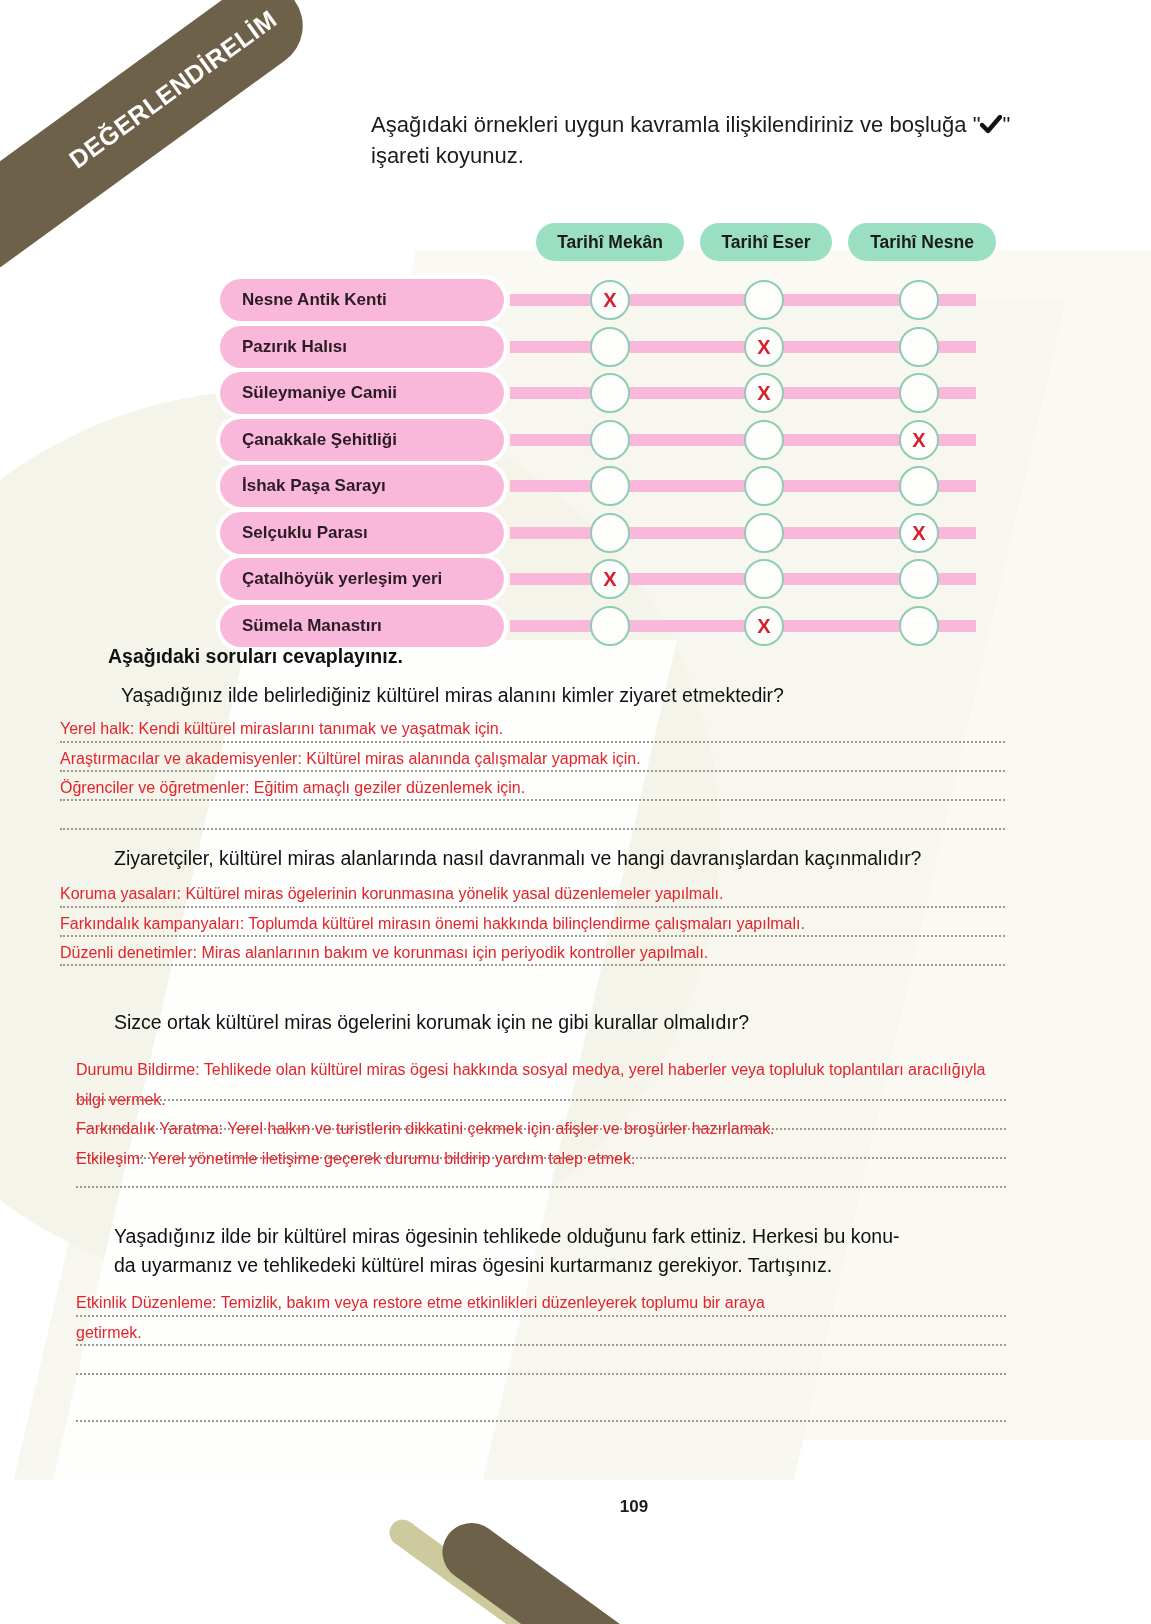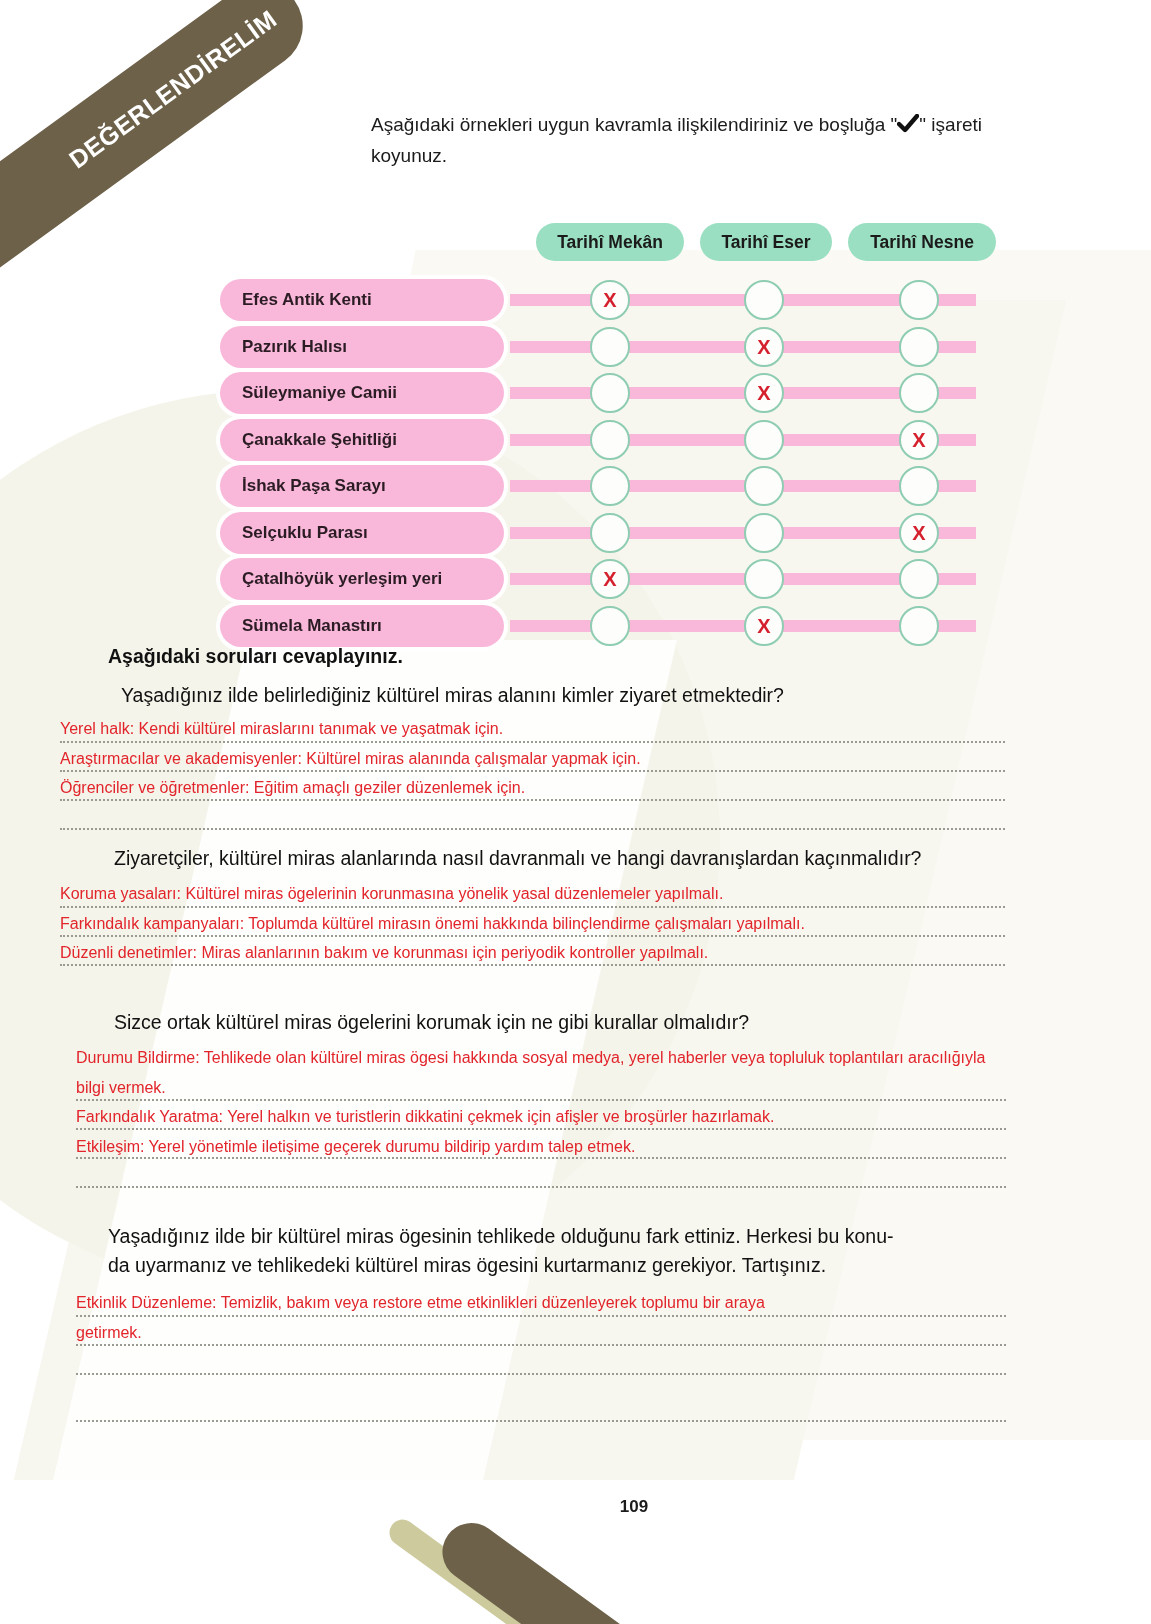--- a/index.html
+++ b/index.html
@@ -105,21 +105,21 @@
     width: 86px;
     height: 54px;
   }
 
   
   .instruction {
     position: absolute;
     left: 371px;
     top: 109px;
     width: 648px;
-    font-size: 19px;
+    font-size: 22px;
     line-height: 31px;
     color: #1b1b1b;
   }
   .tick-inline {
     display: inline-block;
     vertical-align: -2px;
   }
 
   
   .match {
@@ -221,21 +221,21 @@
   .ans-block {
     position: absolute;
   }
   .ans-line {
     position: relative;
     color: #e2242b;
     font-size: 16px;
     line-height: 29.5px;
     white-space: nowrap;
   }
-  .ans-line.wrap { white-space: normal; }
+  .ans-line.wrap { white-space: normal; margin-top: 12px; }
   .dotted {
     position: absolute;
     border-bottom: 2.5px dotted #9a9a93;
   }
 
   
   .footer-olive {
     position: absolute;
     left: 392px;
     top: 1512px;
@@ -308,21 +308,21 @@
   <div class="match">
     <div class="cat-chip" style="left:536px; top:187px; width:148px;">Tarihî Mekân</div>
     <div class="cat-chip" style="left:700px; top:187px; width:132px;">Tarihî Eser</div>
     <div class="cat-chip" style="left:848px; top:187px; width:148px;">Tarihî Nesne</div>
 
     <div id="rows-host">
         <div class="row" style="top: 244px;">
           <div class="row-track"></div>
           <div class="row-pill-wrap">
             <div class="row-pill">
-              <div class="row-label">Efes Antik Kenti</div>
+              <div class="row-label">Nesne Antik Kenti</div>
             </div>
           </div>
           <div class="node n1">X</div>
           <div class="node n2"></div>
           <div class="node n3"></div>
         </div>
         <div class="row" style="top: 290.5px;">
           <div class="row-track"></div>
           <div class="row-pill-wrap">
             <div class="row-pill">
@@ -429,21 +429,21 @@
   <div class="ans-block" style="left:76px; top:1043px; width:930px;">
     <div class="dotted" style="left:0; top:56px;  width:930px;"></div>
     <div class="dotted" style="left:0; top:85px;  width:930px;"></div>
     <div class="dotted" style="left:0; top:114px; width:930px;"></div>
     <div class="dotted" style="left:0; top:143px; width:930px;"></div>
     <div class="ans-line wrap">Durumu Bildirme: Tehlikede olan kültürel miras ögesi hakkında sosyal medya, yerel haberler veya topluluk toplantıları aracılığıyla bilgi vermek.</div>
     <div class="ans-line">Farkındalık Yaratma: Yerel halkın ve turistlerin dikkatini çekmek için afişler ve broşürler hazırlamak.</div>
     <div class="ans-line">Etkileşim: Yerel yönetimle iletişime geçerek durumu bildirip yardım talep etmek.</div>
   </div>
 
-  <div class="q-text" style="left:108px; top:1222px; width:900px; white-space:pre-line;">Yaşadığınız ilde bir kültürel miras ögesinin tehlikede olduğunu fark ettiniz. Herkesi bu konu-
+  <div class="q-text" style="left:114px; top:1222px; width:900px; white-space:pre-line;">Yaşadığınız ilde bir kültürel miras ögesinin tehlikede olduğunu fark ettiniz. Herkesi bu konu-
 da uyarmanız ve tehlikedeki kültürel miras ögesini kurtarmanız gerekiyor. Tartışınız.</div>
   <div class="ans-block" style="left:76px; top:1288px; width:930px;">
     <div class="dotted" style="left:0; top:27px;  width:930px;"></div>
     <div class="dotted" style="left:0; top:56px;  width:930px;"></div>
     <div class="dotted" style="left:0; top:85px;  width:930px;"></div>
     <div class="dotted" style="left:0; top:132px; width:930px;"></div>
     <div class="ans-line">Etkinlik Düzenleme: Temizlik, bakım veya restore etme etkinlikleri düzenleyerek toplumu bir araya</div>
     <div class="ans-line">getirmek.</div>
   </div>
 

